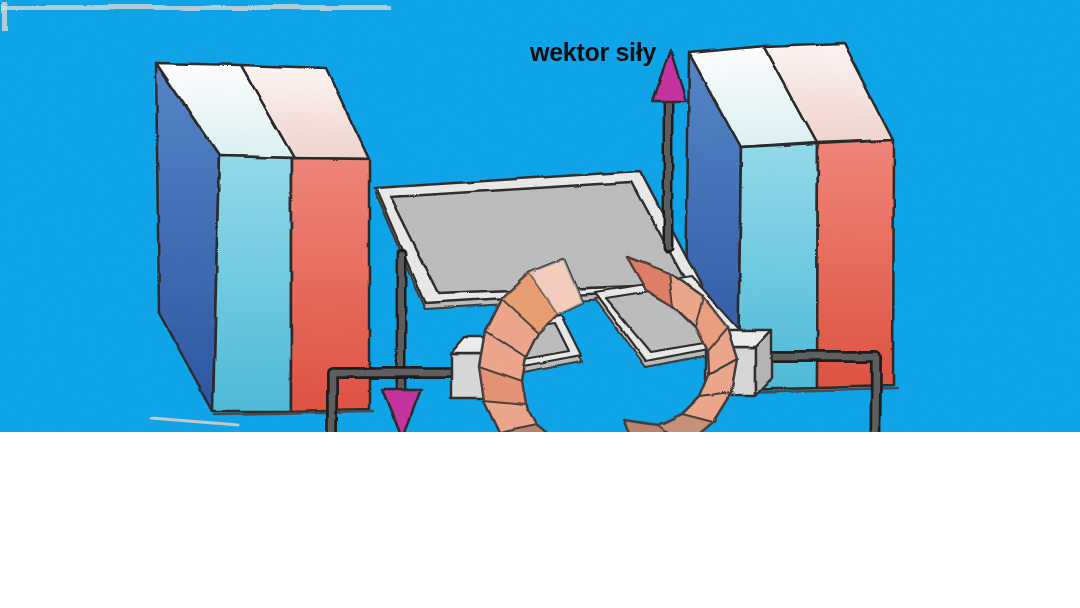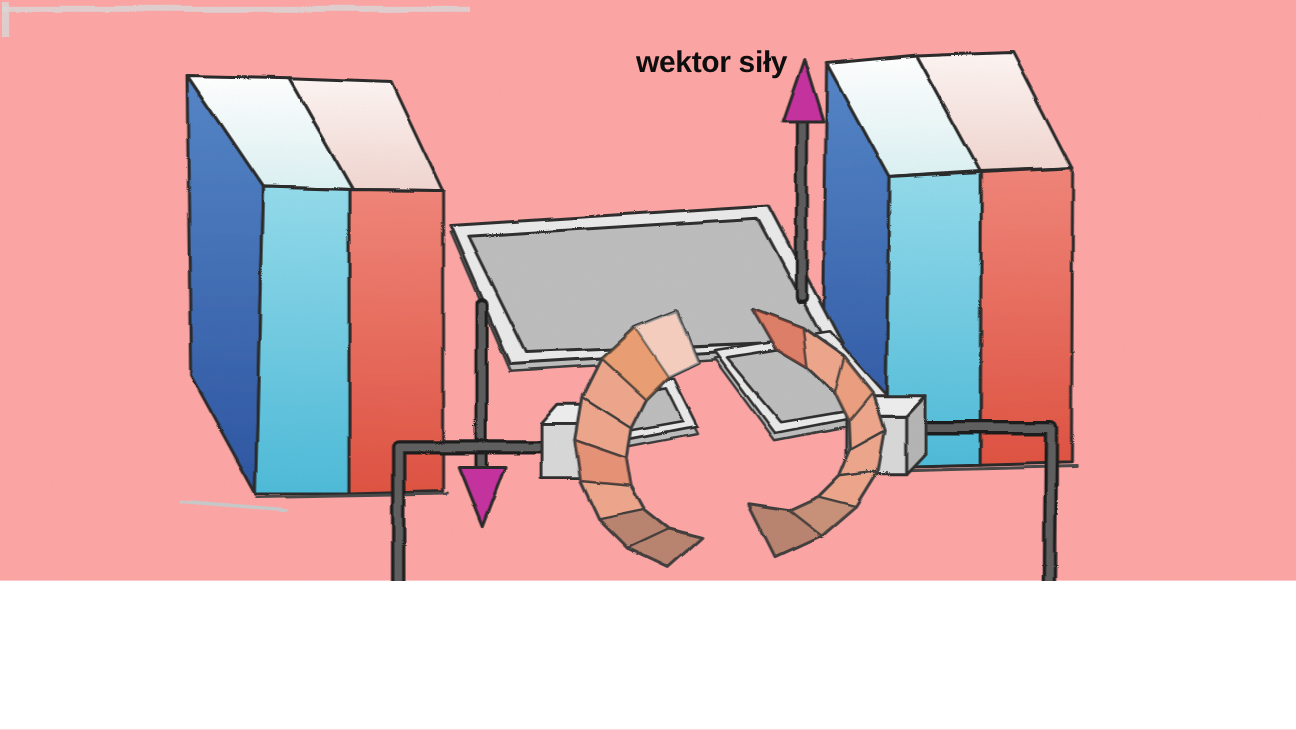--- a/index.html
+++ b/index.html
@@ -1,16 +1,16 @@
 <!DOCTYPE html>
 <html><head>
 <meta charset="utf-8">
 <style>
   html,body{margin:0;padding:0;background:#fff;}
-  #stage{position:relative;width:1080px;height:484px;background:#fca5a5;overflow:hidden;
+  #stage{position:relative;width:1080px;height:432px;background:#0ea5e9;overflow:hidden;
          font-family:"Liberation Sans",sans-serif;}
   #stage svg{position:absolute;left:0;top:0;}
   .force-label{position:absolute;left:506px;top:38px;width:150px;text-align:right;
     font-size:25px;font-weight:600;letter-spacing:-0.3px;color:#0e0e0e;
     font-family:"Liberation Sans",sans-serif;}
 </style>
 </head>
 <body>
 
 <div id="stage">

